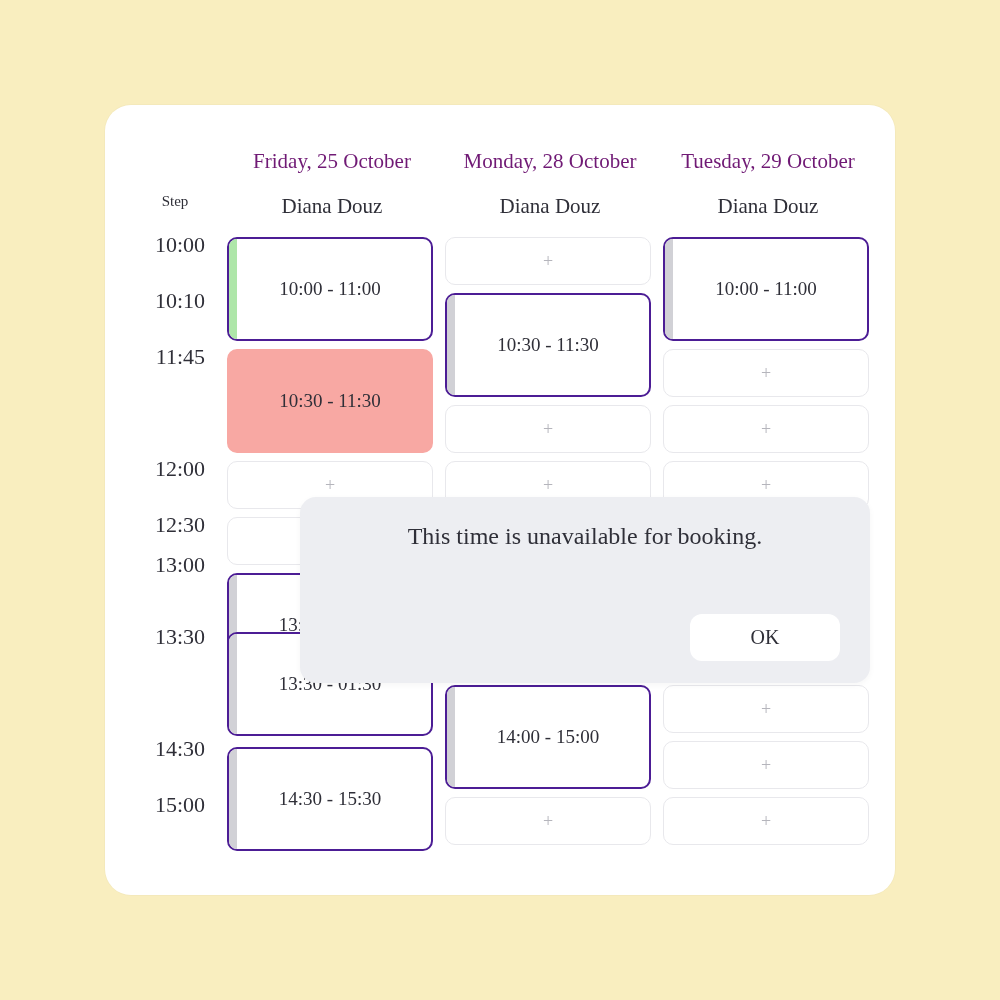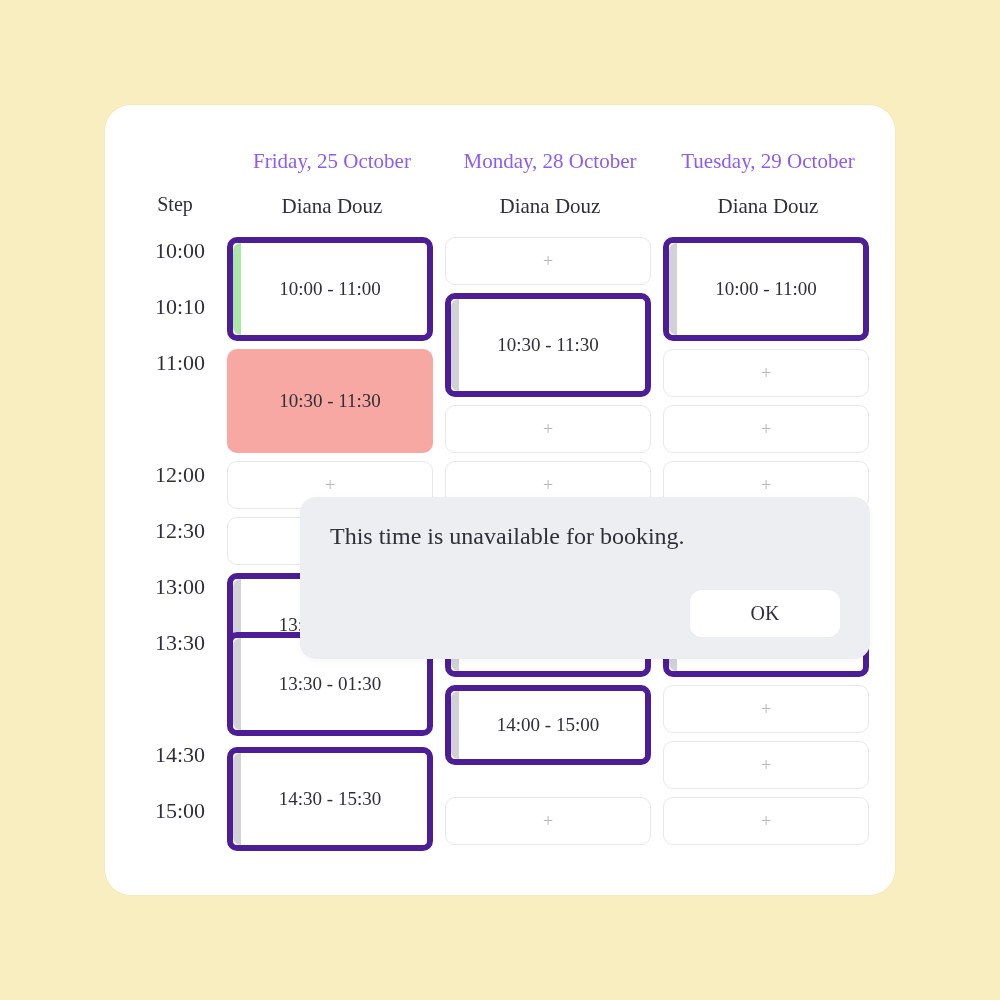--- a/index.html
+++ b/index.html
@@ -32,32 +32,32 @@
   
   .timecol { position:absolute; left:0; top:0; width:80px; }
   .col     { position:absolute; top:0; width:210px; }
   .col1 { left: 92px; }
   .col2 { left: 310px; }
   .col3 { left: 528px; }
 
   .date-header {
     text-align:center;
     font-size:21px;
-    color:#8b5cf6;
+    color:#701a75;
     padding: 4px 0 20px 0;
     white-space: nowrap;
   }
   .staff-header {
     text-align:center;
     font-size:21px;
     color:#2f2f38;
     padding-bottom: 18px;
   }
   .step-label {
-    font-size:20px;
+    font-size:15px;
     text-align:center;
     padding-top:48px;
     padding-bottom:20px;
   }
 
   .slot-area {
     position: relative;
     height: 620px;
   }
   
@@ -86,21 +86,21 @@
     font-size:19px;
     color:#2f2f38;
   }
   .cell.plus {
     height:48px;
     color:#b5b5bc;
     font-size:18px;
     font-weight:300;
   }
   .cell.booked {
-    border:6px solid #4c1d95;
+    border:2px solid #4c1d95;
   }
   .cell.big { height:104px; }
   .bar {
     position:absolute;
     left:0; top:0; bottom:0;
     width:8px;
     border-top-left-radius:10px;
     border-bottom-left-radius:10px;
   }
   .bar.green { background:#aee6a9; }
@@ -118,21 +118,22 @@
     top:392px;
     width:570px;
     background:#edeef2;
     border-radius:16px;
     padding:26px 30px 22px 30px;
     box-shadow: 0 2px 6px rgba(0,0,0,0.04);
   }
   .modal-msg {
     font-size:24px;
     color:#2f2f38;
-    margin-bottom:40px;
+    margin-bottom:64px;
+    text-align:center;
   }
   .modal-actions { display:flex; justify-content:flex-end; }
   .ok-btn {
     background:#ffffff;
     border:none;
     border-radius:12px;
     padding:12px 0;
     width:150px;
     font-size:20px;
     font-family: inherit;
@@ -144,24 +145,24 @@
 <body>
 
 <div class="card">
   <div class="grid">
 
     <div class="timecol">
       <div class="step-label">Step</div>
       <div class="slot-area" id="time-rows">
           <div class="time-row" style="top: 0px;">10:00</div>
           <div class="time-row" style="top: 56px;">10:10</div>
-          <div class="time-row" style="top: 112px;">11:00</div>
+          <div class="time-row" style="top: 112px;">11:45</div>
           <div class="time-row" style="top: 224px;">12:00</div>
           <div class="time-row" style="top: 280px;">12:30</div>
-          <div class="time-row" style="top: 336px;">13:00</div>
+          <div class="time-row" style="top: 320px;">13:00</div>
           <div class="time-row" style="top: 392px;">13:30</div>
           <div class="time-row" style="top: 504px;">14:30</div>
           <div class="time-row" style="top: 560px;">15:00</div>
         </div>
     </div>
 
     <div class="col col1">
       <div class="date-header">Friday, 25 October</div>
       <div class="staff-header">Diana Douz</div>
       <div class="slot-area" id="col-0">
@@ -199,21 +200,21 @@
             <div class="bar grey"></div>
             <span>10:30 - 11:30</span>
           </div>
           <div class="cell plus" style="top: 168px;">+</div>
           <div class="cell plus" style="top: 224px;">+</div>
           <div class="cell plus" style="top: 280px;">+</div>
           <div class="cell big booked" style="top: 336px; height: 104px;">
             <div class="bar grey"></div>
             <span>13:00 - 14:00</span>
           </div>
-          <div class="cell big booked" style="top: 448px; height: 80px;">
+          <div class="cell big booked" style="top: 448px; height: 104px;">
             <div class="bar grey"></div>
             <span>14:00 - 15:00</span>
           </div>
           <div class="cell plus" style="top: 560px;">+</div>
         </div>
     </div>
 
     <div class="col col3">
       <div class="date-header">Tuesday, 29 October</div>
       <div class="staff-header">Diana Douz</div>

